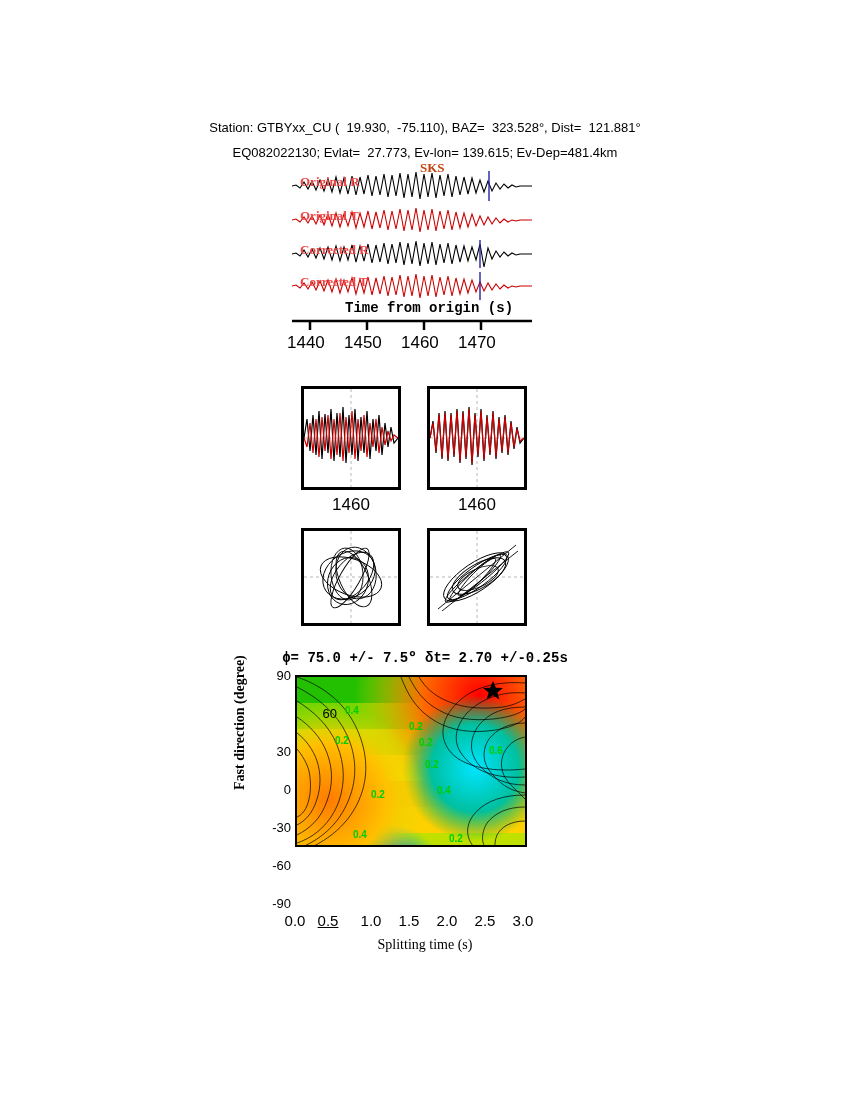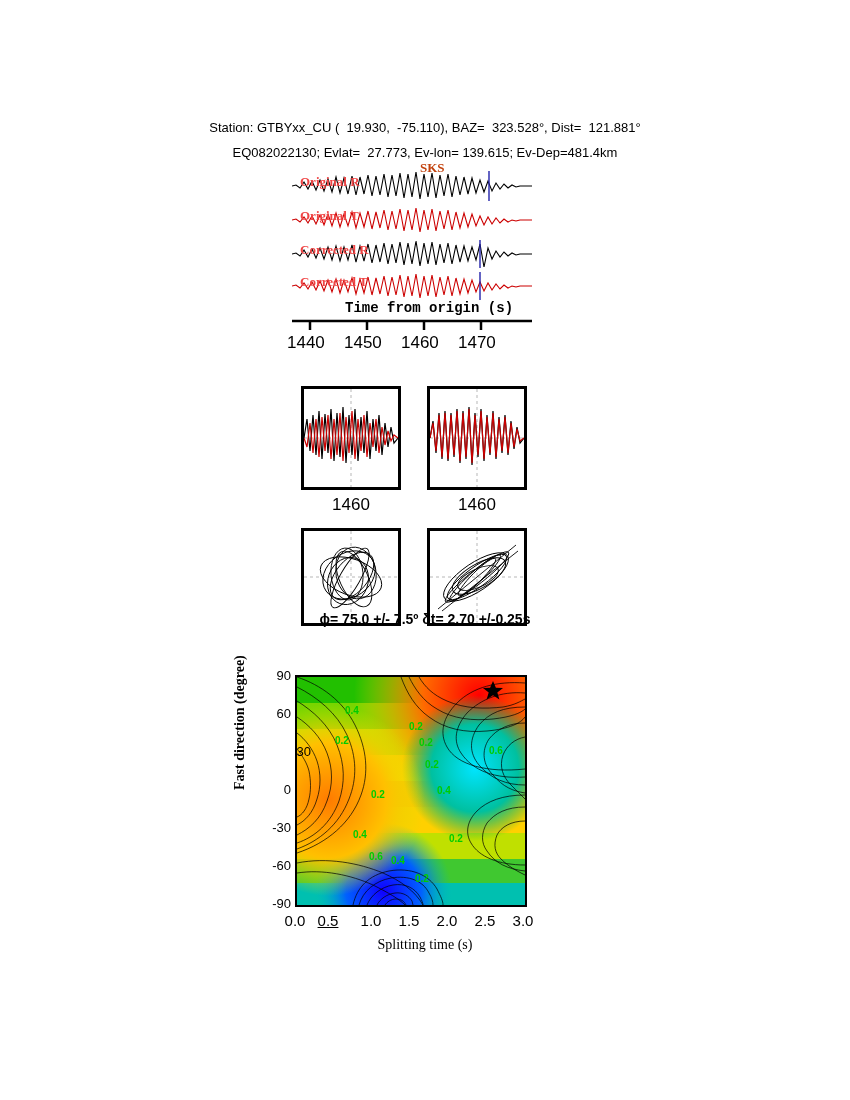--- a/index.html
+++ b/index.html
@@ -79,34 +79,34 @@
   .box-caption {
     position: absolute;
     font-family: "Liberation Sans", sans-serif;
     font-size: 17px;
     text-align: center;
   }
 
   
   .contour-title {
     position: absolute;
-    top: 611px;
+    top: 650px;
     left: 0;
     width: 850px;
     text-align: center;
-    font-family: Liberation Sans, sans-serif;
+    font-family: Liberation Mono, monospace;
     font-weight: bold;
     font-size: 14px;
   }
   .contour-wrap {
     position: absolute;
     left: 295px;
     top: 675px;
     width: 232px;
-    height: 232px;
+    height: 172px;
     border: 2px solid #000;
     box-sizing: border-box;
     overflow: hidden;
     background: #7f1d1d;
   }
   .ylabel {
     position: absolute;
     left: 232px;
     top: 790px;
     transform: rotate(-90deg);
@@ -350,22 +350,22 @@
     <span class="clabel" style="left:140px; top:108px;">0.4</span>
     <span class="clabel" style="left:74px;  top:112px;">0.2</span>
     <span class="clabel" style="left:152px; top:156px;">0.2</span>
     <span class="clabel" style="left:56px;  top:152px;">0.4</span>
     <span class="clabel" style="left:72px;  top:174px;">0.6</span>
     <span class="clabel" style="left:94px;  top:178px;">0.4</span>
     <span class="clabel" style="left:118px; top:196px;">0.2</span>
   </div>
 
   <div class="ytick" style="left:245px; top:668px;">90</div>
-  <div class="ytick" style="left:245px; top:706px;">60</div>
-  <div class="ytick" style="left:245px; top:744px;margin-left:20px;">30</div>
+  <div class="ytick" style="left:245px; top:706px;padding-left:46px;">60</div>
+  <div class="ytick" style="left:245px; top:744px;">30</div>
   <div class="ytick" style="left:245px; top:782px;">0</div>
   <div class="ytick" style="left:245px; top:820px;">-30</div>
   <div class="ytick" style="left:245px; top:858px;">-60</div>
   <div class="ytick" style="left:245px; top:896px;">-90</div>
 
   <div class="xtick" style="left:275px; top:912px;">0.0</div>
   <div class="xtick" style="left:308px; top:912px;text-decoration:underline;">0.5</div>
   <div class="xtick" style="left:351px; top:912px;">1.0</div>
   <div class="xtick" style="left:389px; top:912px;">1.5</div>
   <div class="xtick" style="left:427px; top:912px;">2.0</div>

